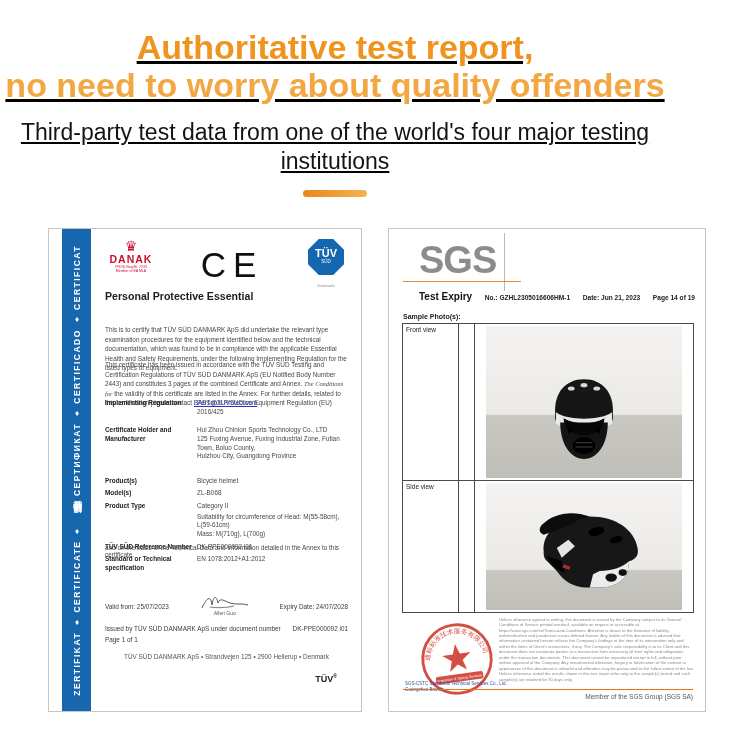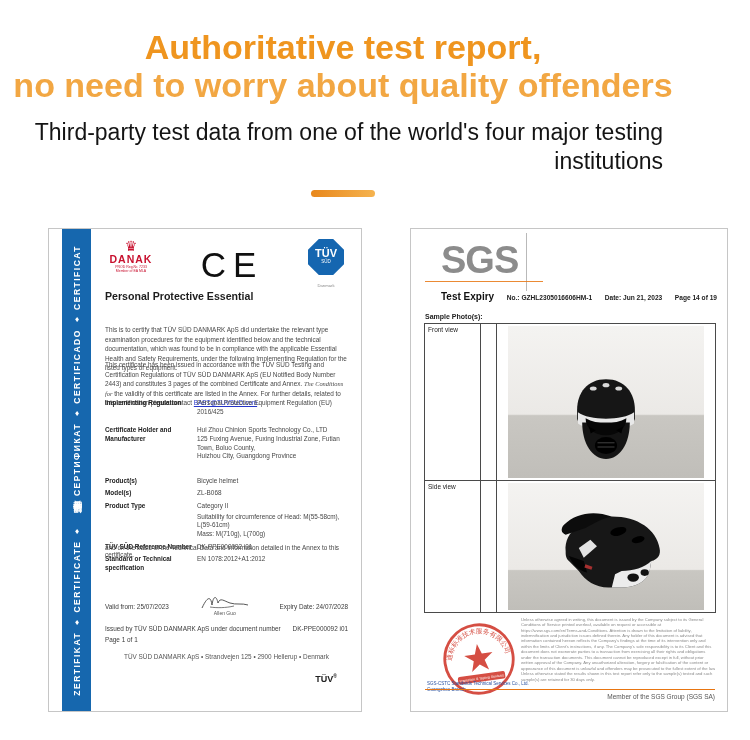--- a/index.html
+++ b/index.html
@@ -1,30 +1,30 @@
 <!DOCTYPE html>
 <html><head>
 <meta charset="utf-8">
 <style>
   html,body{margin:0;padding:0;background:#ffffff;}
   body{width:750px;height:740px;font-family:"Liberation Sans",sans-serif;position:relative;overflow:hidden;}
 
   
-  .hero{position:absolute;top:28px;left:8px;width:670px;text-align:center;}
+  .hero{position:absolute;top:28px;left:0;width:670px;text-align:center;text-decoration:underline;}
   .hero-title{font-weight:bold;font-size:34px;line-height:1.12;letter-spacing:0;}
   .hero-line1{color:#EF951F;display:block;}
   .hero-line2{color:#F2A743;display:block;}
-  .hero-sub{margin:14px auto 0;width:640px;font-size:23px;line-height:1.25;color:#141414;text-align:right;}
+  .hero-sub{margin:14px auto 0;width:640px;font-size:23px;line-height:1.25;color:#141414;}
   .hero-divider{margin:14px auto 0;width:64px;height:7px;border-radius:4px;
     background:linear-gradient(90deg,#E8871C,#F5B34F);}
 
   
   .cert-card{position:absolute;top:228px;height:484px;background:#fff;border:1px solid #c6c6c6;box-sizing:border-box;}
   .card-left{left:48px;width:314px;}
-  .card-right{left:410px;width:318px;}
+  .card-right{left:388px;width:318px;}
 
   
   .blue-strip{position:absolute;left:13px;top:0;width:29px;height:100%;background:#1667AE;
     display:flex;align-items:center;justify-content:center;overflow:hidden;}
   .strip-text{writing-mode:vertical-rl;transform:rotate(180deg);color:#fff;font-weight:bold;
     font-size:8.5px;letter-spacing:1.5px;white-space:nowrap;}
   .tuv-content{position:absolute;left:56px;top:0;width:246px;height:100%;font-size:6.4px;color:#3a3a3a;}
 
   .logo-row{position:absolute;top:10px;left:0;width:100%;height:62px;display:flex;justify-content:space-between;align-items:flex-start;}
   .danak{color:#C8102E;text-align:center;line-height:1;width:52px;}

